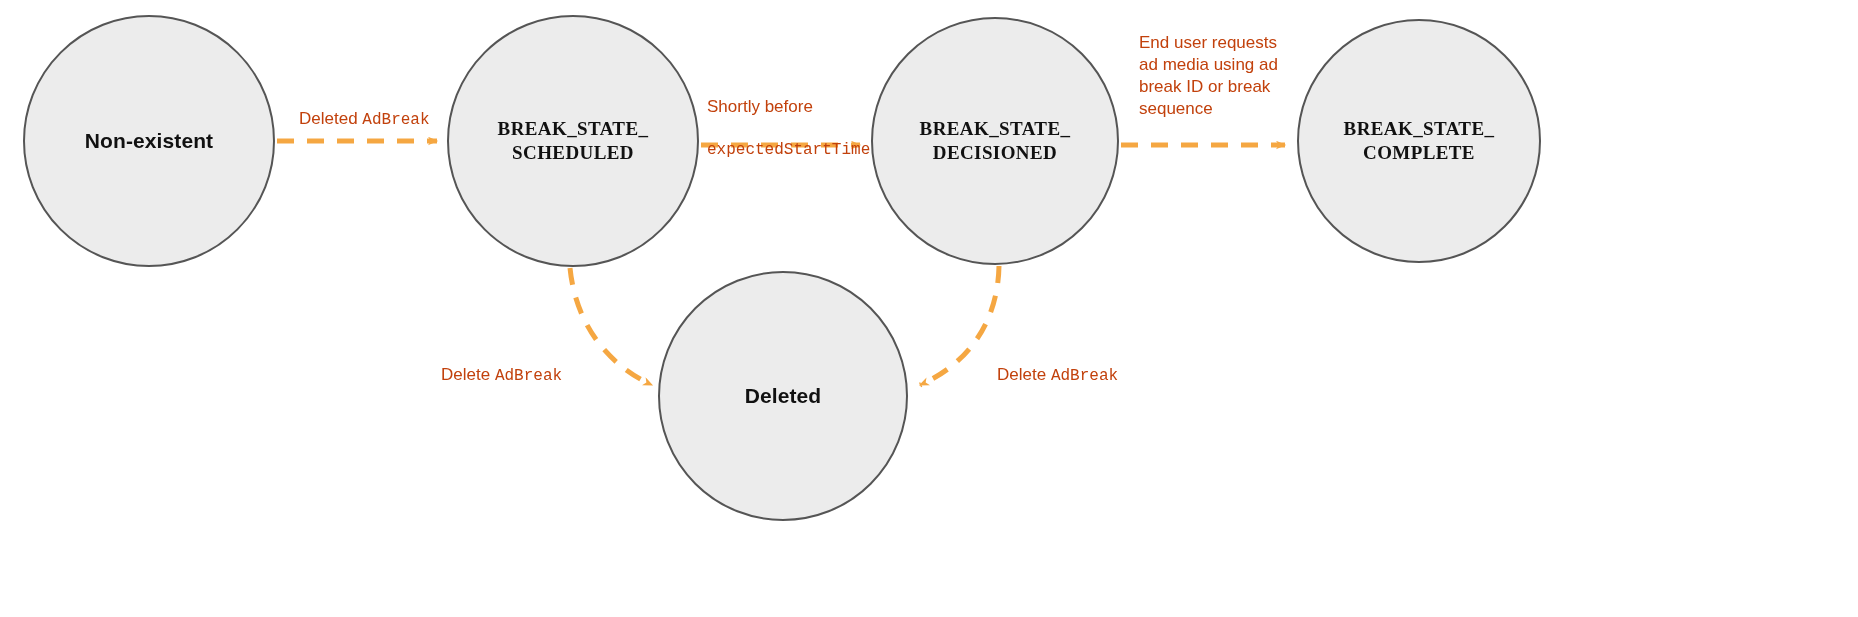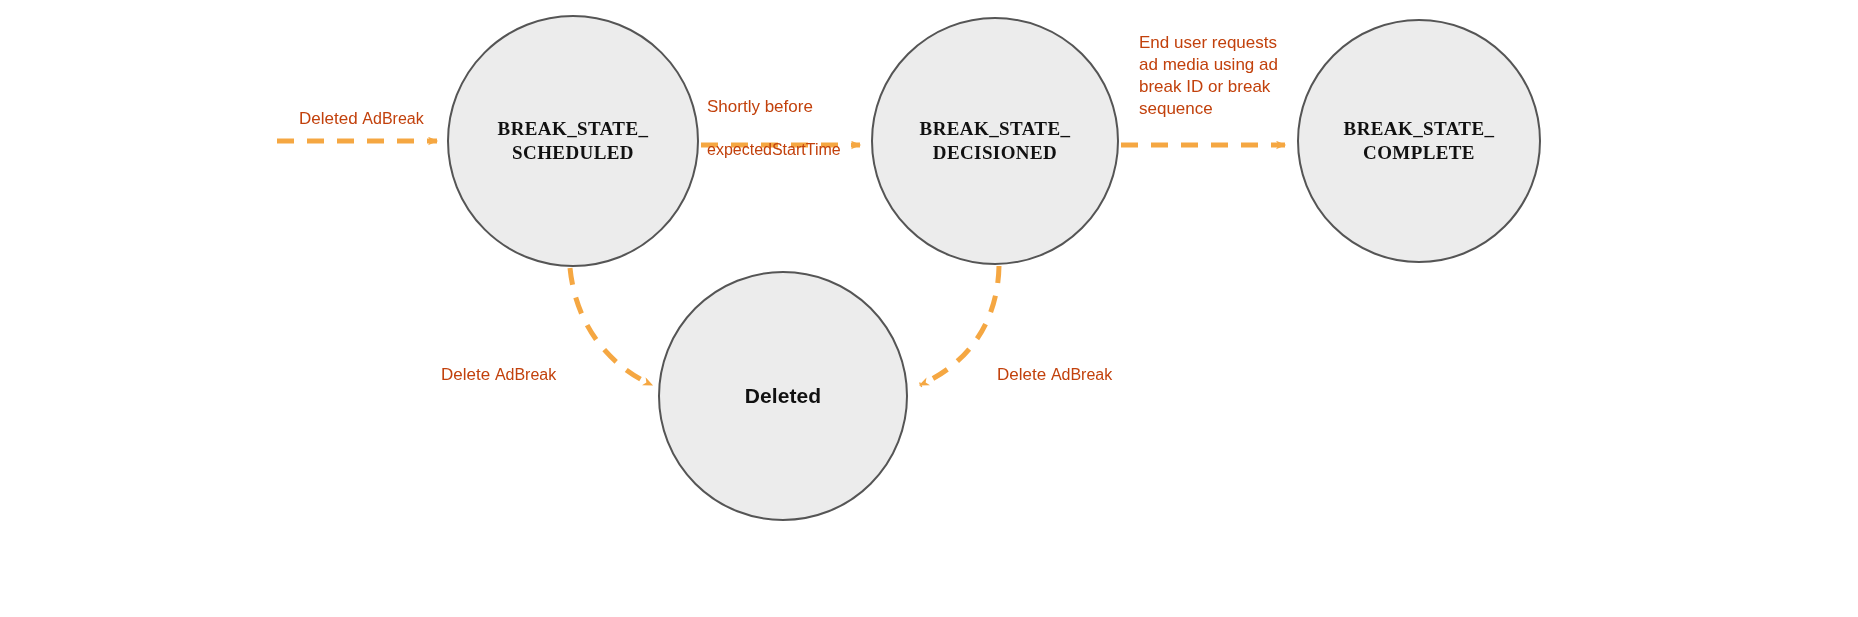--- a/index.html
+++ b/index.html
@@ -58,21 +58,21 @@
     color: #c2410c;
     font-size: 17px;
     line-height: 1.30;
     white-space: pre-line;
     pointer-events: none;
   }
   .edge-label.sans {
     font-family: "Liberation Sans", sans-serif;
   }
   .edge-label .mixed-mono {
-    font-family: Liberation Sans, sans-serif;
+    font-family: Liberation Mono, monospace;
     font-size: 16px;
   }
   .edge-label .mixed-sans {
     font-family: "Liberation Sans", sans-serif;
     font-size: 17px;
   }
   .lbl-line {
     display: block;
   }
 </style>
@@ -97,20 +97,23 @@
       <path d="M 701,145 L 860,145" stroke-dasharray="17,13" marker-end="url(#ah)"></path>
 
       <path d="M 1121,145 L 1285,145" stroke-dasharray="17,13" marker-end="url(#ah)"></path>
 
       <path d="M 570,268 C 575,318 602,362 652,385" stroke-dasharray="17,13" marker-end="url(#ah2)"></path>
 
       <path d="M 999,266 C 998,318 972,362 920,385" stroke-dasharray="17,13" marker-end="url(#ah2)"></path>
     </g>
   </svg>
 
+  <div class="node" style="left:23px; top:15px; width:252px; height:252px;">
+    <span class="node-label sans">Non-existent</span>
+  </div>
 
   <div class="node" style="left:447px; top:15px; width:252px; height:252px;">
     <span class="node-label mono">BREAK_STATE_
 SCHEDULED</span>
   </div>
 
   <div class="node" style="left:871px; top:17px; width:248px; height:248px;">
     <span class="node-label mono">BREAK_STATE_
 DECISIONED</span>
   </div>

